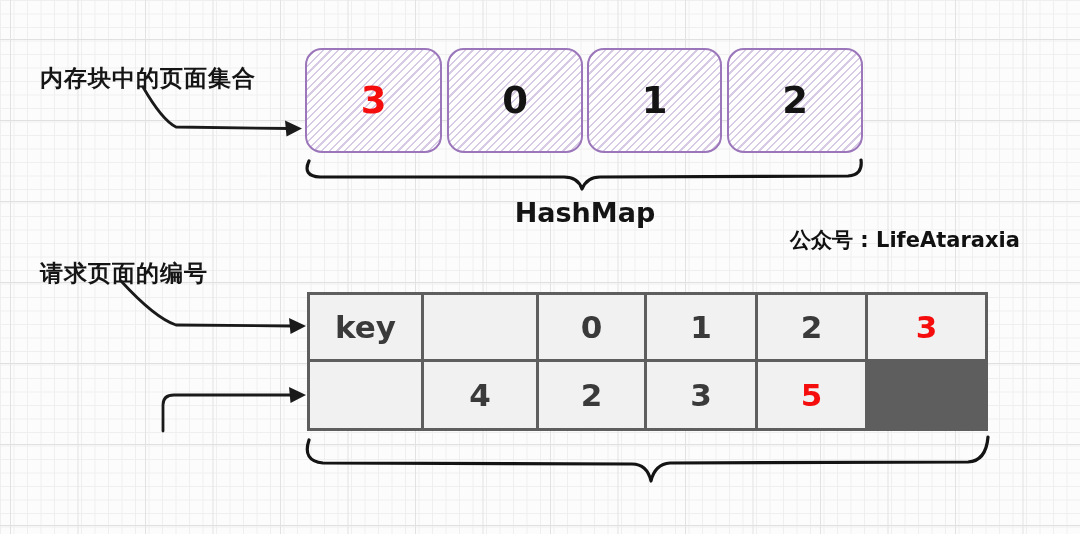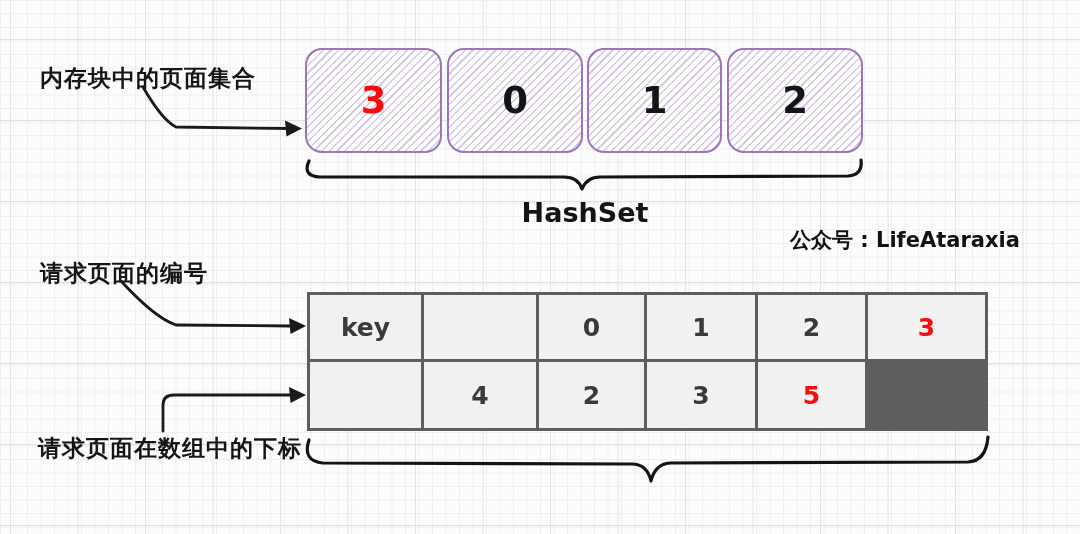--- a/index.html
+++ b/index.html
@@ -62,40 +62,39 @@
     background:#5e5e5e;
     border:3px solid #5e5e5e;
     display:grid;
     grid-template-columns:111px 112px 105px 108px 107px auto;
     grid-template-rows:64px auto;
     gap:3px;
   }
   .hm-cell{
     background:#f1f1f1;
     display:flex;align-items:center;justify-content:center;
-    font-size:25px;font-weight:600;color:#3a3a3a;
+    font-size:31px;font-weight:600;color:#3a3a3a;
   }
   .hm-cell.hl{color:#f50d0d;font-weight:700;}
   .overlay{position:absolute;left:0;top:0;pointer-events:none;}
 </style>
 </head>
 <body>
 
 <div class="canvas">
 
   <div class="zh-label" style="left:40px;top:63px;">内存块中的页面集合</div>
   <div class="zh-label" style="left:40px;top:258px;">请求页面的编号</div>
-  <div class="zh-label" style="left:38px;top:433px;">请求页面在数组中的下标</div>
 
   <div class="hs-box hl" style="left:305px;width:137px;">3</div>
   <div class="hs-box" style="left:447px;width:136px;">0</div>
   <div class="hs-box" style="left:587px;width:135px;">1</div>
   <div class="hs-box" style="left:727px;width:136px;">2</div>
 
-  <div class="brace-title" style="left:585px;top:197px;">HashSet</div>
+  <div class="brace-title" style="left:585px;top:197px;">HashMap</div>
   <div class="watermark">公众号 : LifeAtaraxia</div>
 
   <div class="hm-table">
     <div class="hm-cell">key</div>
     <div class="hm-cell"></div>
     <div class="hm-cell">0</div>
     <div class="hm-cell">1</div>
     <div class="hm-cell">2</div>
     <div class="hm-cell hl">3</div>
 

